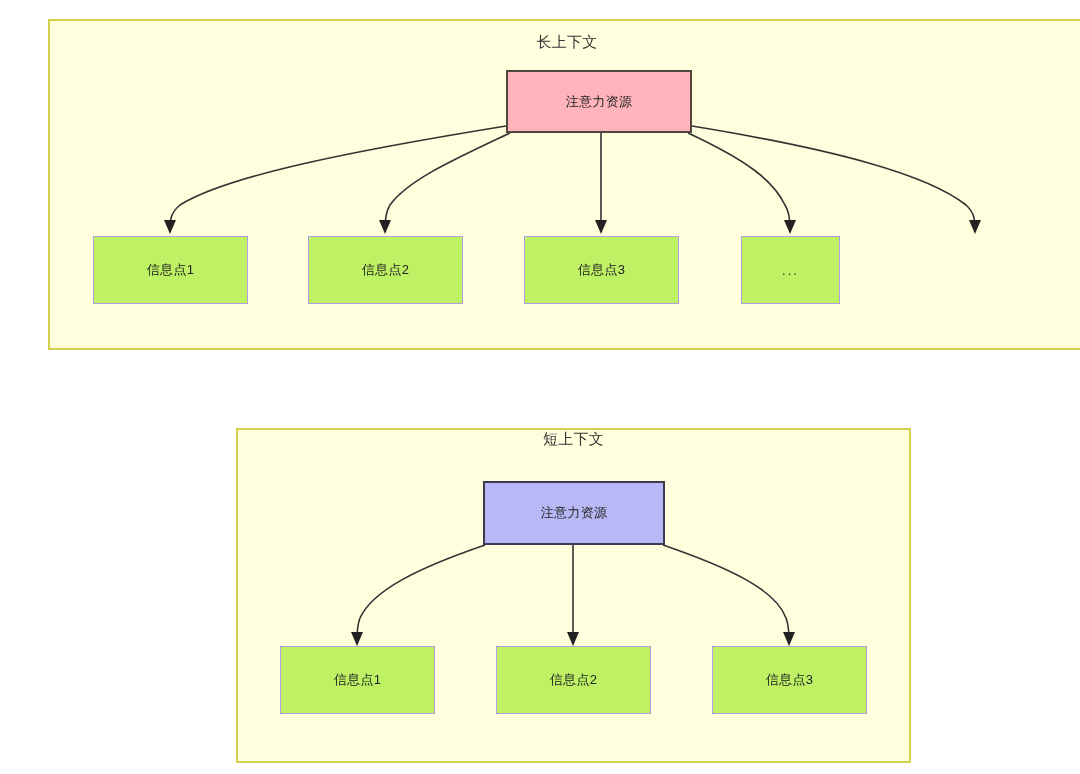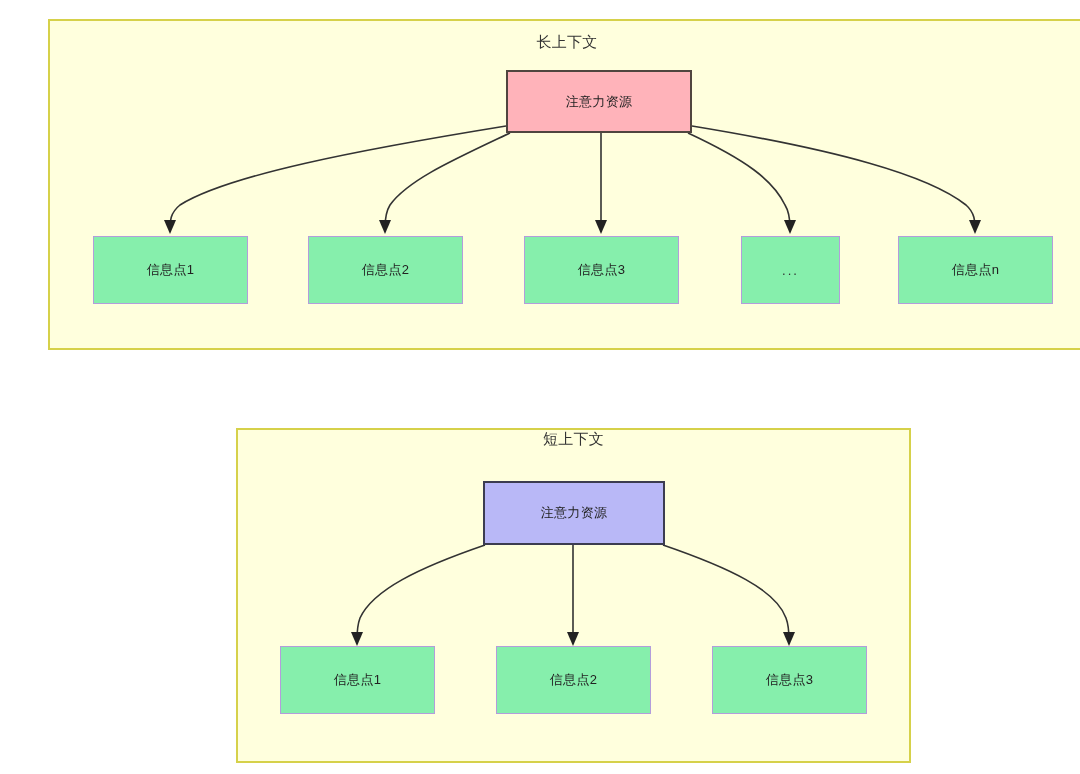--- a/index.html
+++ b/index.html
@@ -63,21 +63,21 @@
   }
   .node-attention-pink {
     background: #ffb3ba;
     border: 2px solid #50453f;
   }
   .node-attention-blue {
     background: #b9b8f7;
     border: 2px solid #3c3c50;
   }
   .node-info {
-    background: #86efac;
+    background: #bef264;
     border: 1.6px solid #b39ddb;
     color: #222222;
   }
   .node-ellipsis {
     letter-spacing: 2px;
     color: #333333;
   }
   svg.edges {
     position: absolute;
     left: 0;
@@ -137,23 +137,20 @@
   </div>
 
   <div class="node node-info" style="left:496px; top:236px; width:155px; height:68px;">
     <span>信息点3</span>
   </div>
 
   <div class="node node-info node-ellipsis" style="left:713px; top:236px; width:99px; height:68px;">
     <span>...</span>
   </div>
 
-  <div class="node node-info" style="left:870px; top:236px; width:155px; height:68px;">
-    <span>信息点n</span>
-  </div>
 
   <div class="panel" id="panel-short">
     <div class="panel-title">短上下文</div>
   </div>
 
   <svg class="edges" id="edges-short" viewBox="0 0 1080 774">
 
     <path d="M 457,545 C 390,568 345,590 332,618 C 329,626 329,634 329,640"></path>
     <polygon class="arrowhead" points="329,646 323,632 335,632"></polygon>
 

